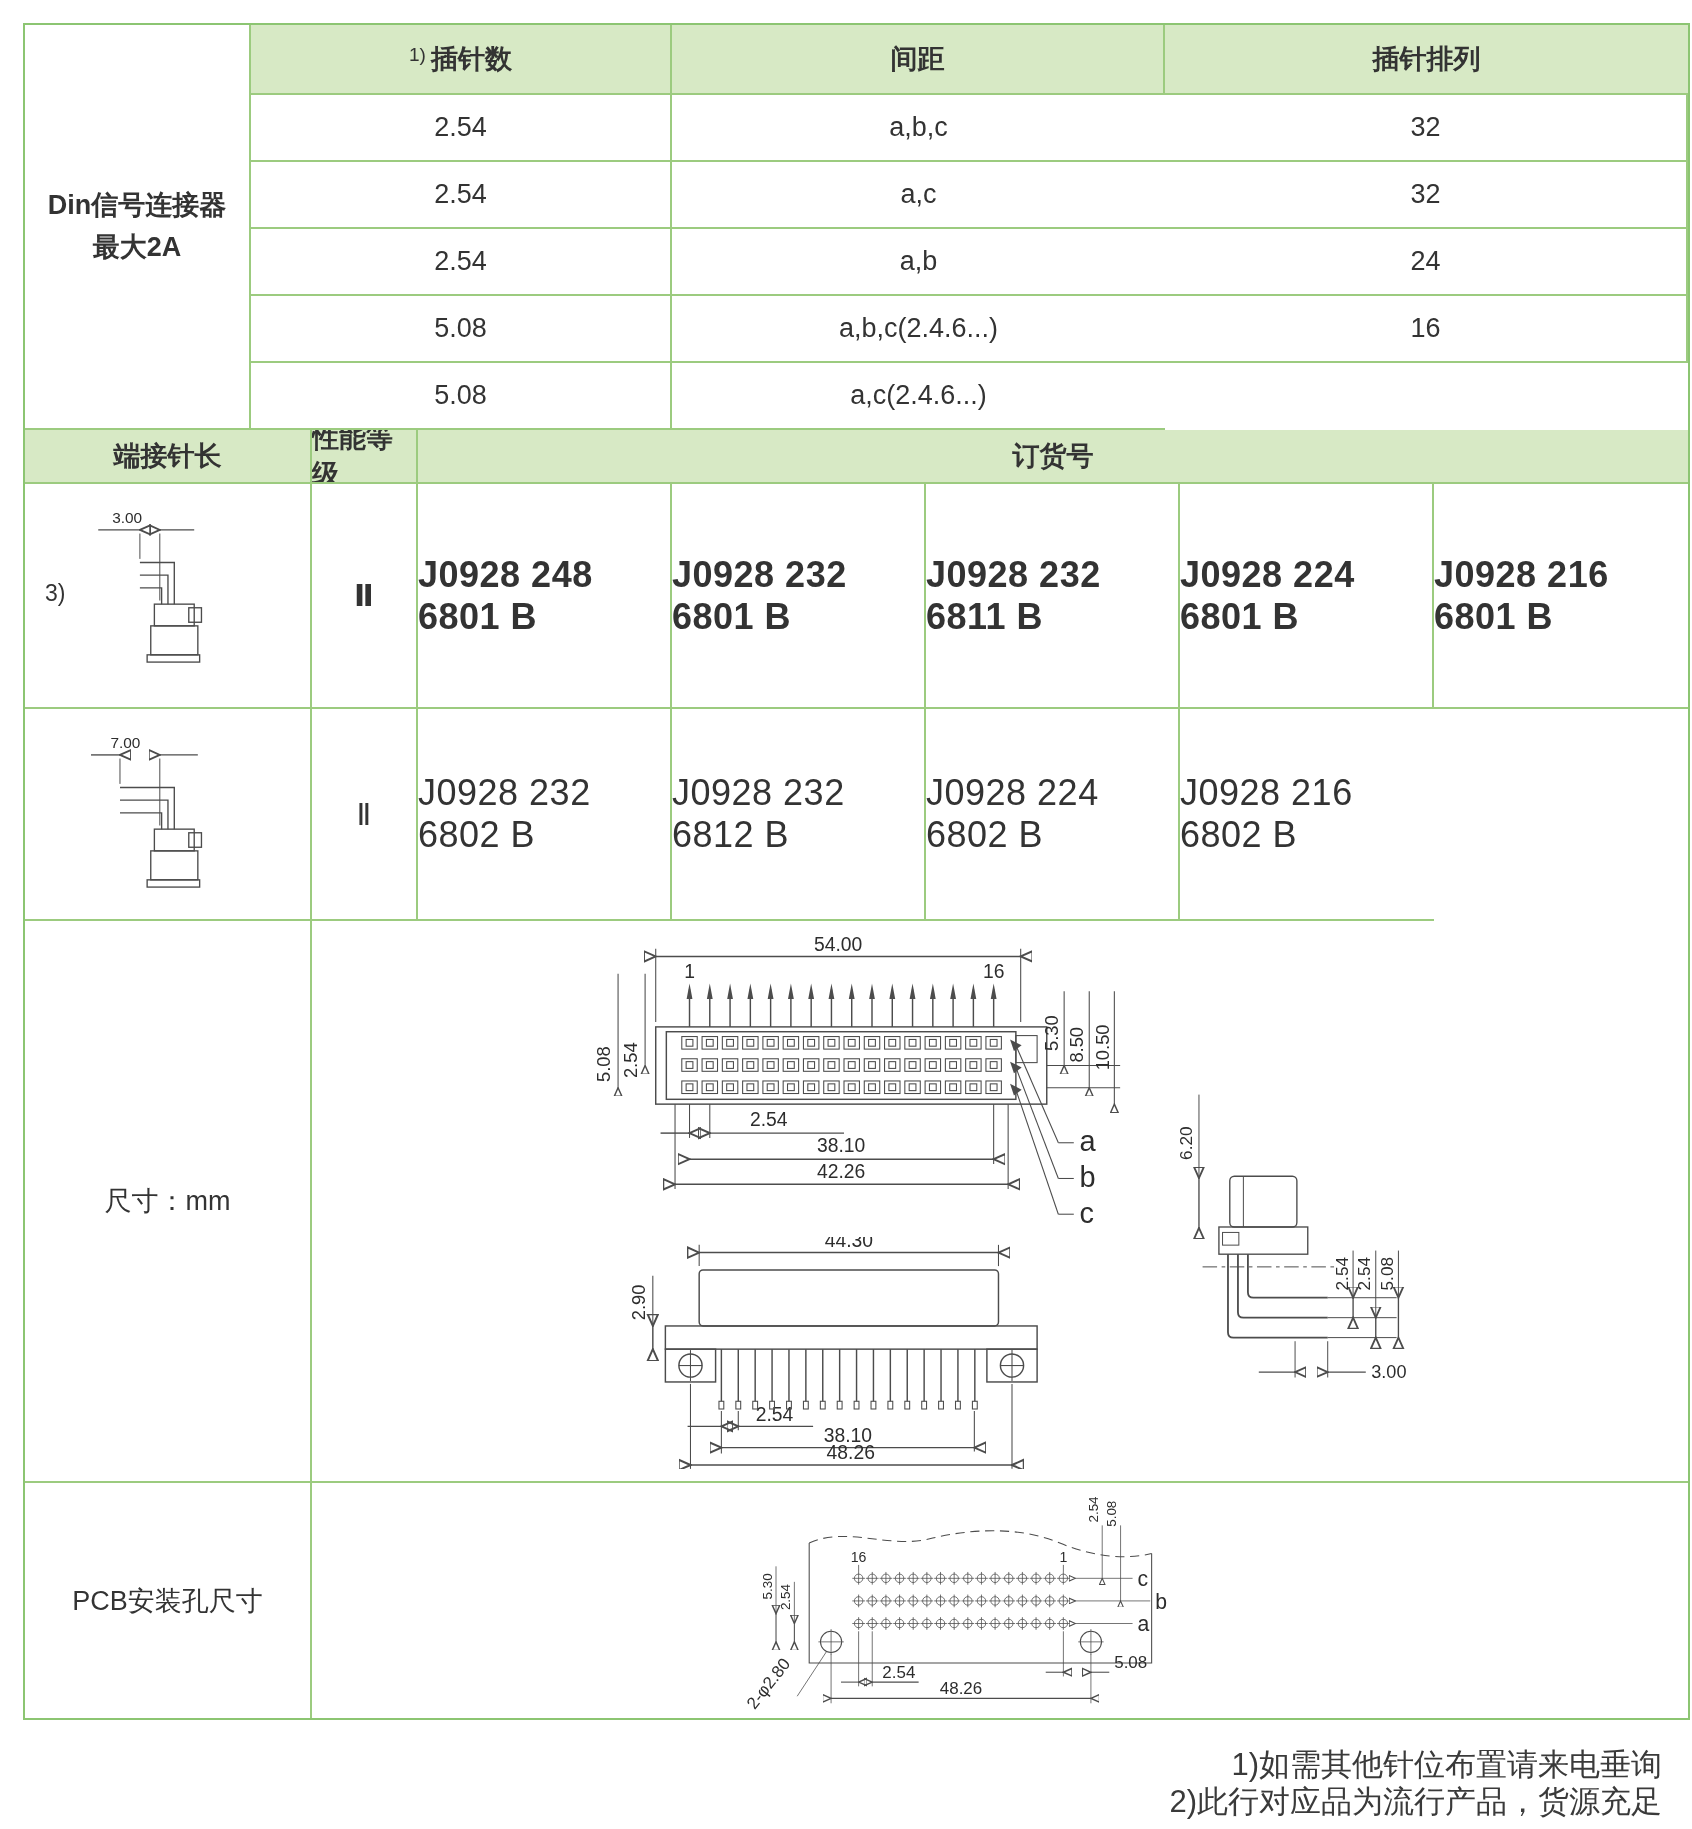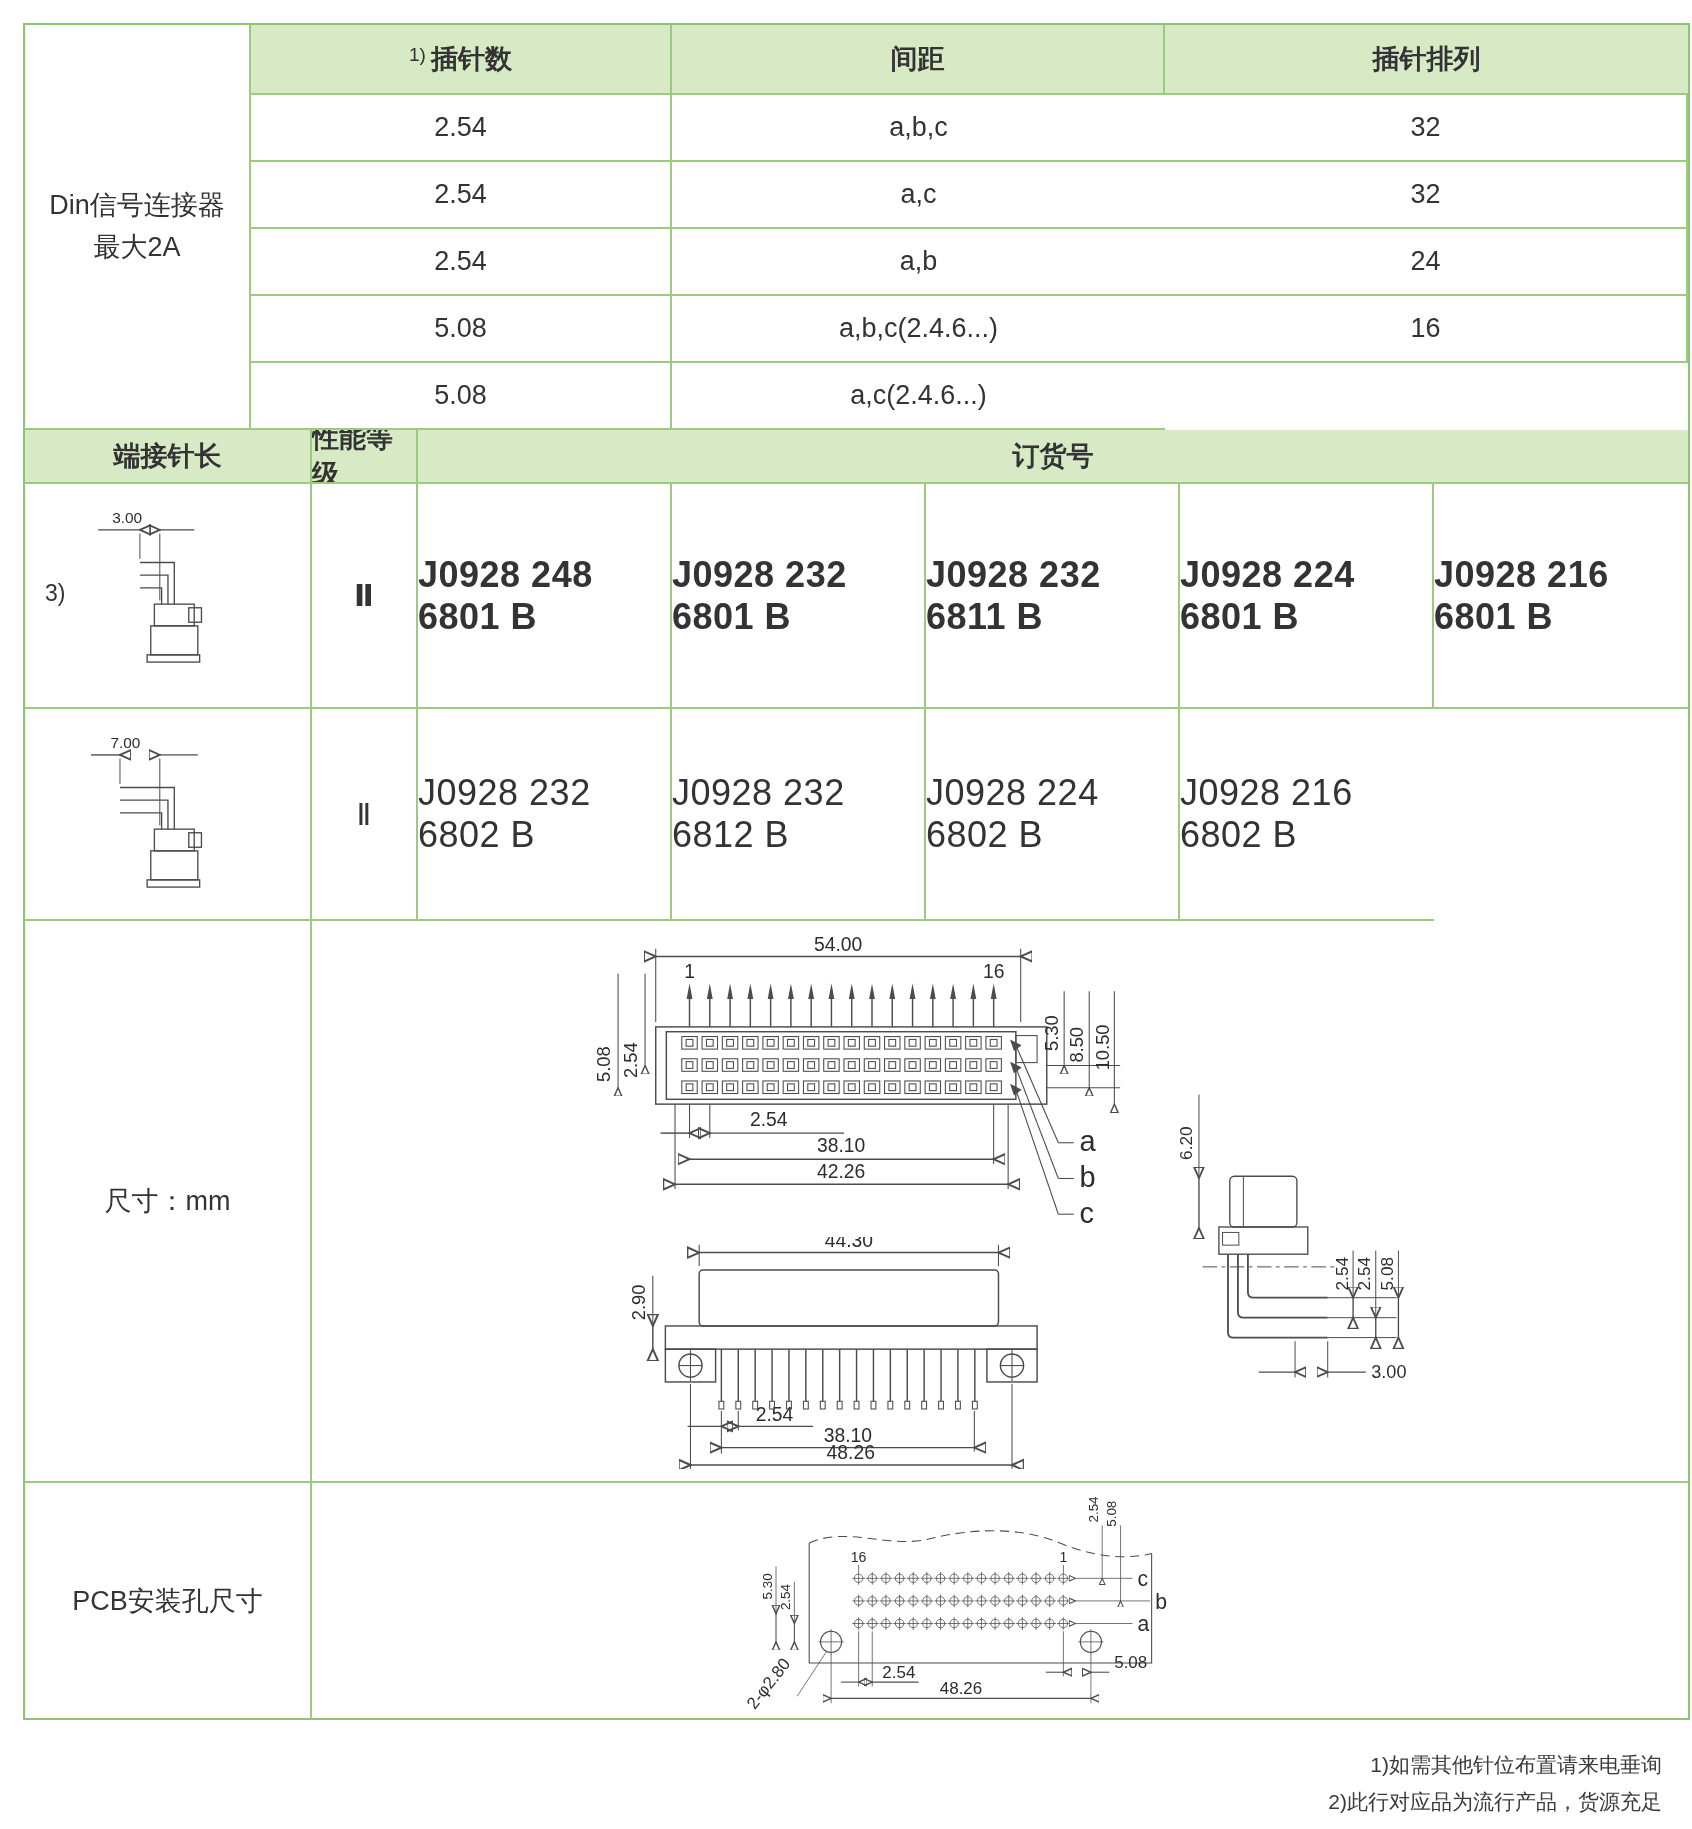--- a/index.html
+++ b/index.html
@@ -17,41 +17,41 @@
   .band-bh{grid-template-columns:287px 106px 1fr;height:54px}
   .band-br1{grid-template-columns:287px 106px repeat(5,1fr);height:225px}
   .band-br2{grid-template-columns:287px 106px repeat(5,1fr);height:212px}
   .band-c{grid-template-columns:287px 1fr;height:562px}
   .band-d{grid-template-columns:287px 1fr;height:235px}
   .cell{display:flex;align-items:center;justify-content:center;border-right:2px solid var(--grid);border-bottom:2px solid var(--grid);font-size:27px;background:#fff;overflow:hidden}
   .cell.nr{border-right:none}
   .cell.nb{border-bottom:none}
   .cell.head{background:var(--hbg);font-weight:bold}
   .pfx{font-size:19px;font-weight:normal;margin-right:5px;position:relative;top:-4px}
-  .product{grid-row:1/7;grid-column:1;flex-direction:column;font-weight:normal;line-height:1.55}
+  .product{grid-row:1/7;grid-column:1;flex-direction:column;font-weight:bold;line-height:1.55}
   .pl-cell{position:relative;justify-content:flex-start}
   .marker{position:absolute;left:20px;top:50%;transform:translateY(-60%);font-size:23px}
   .mini{position:absolute;left:55px;top:26px;width:156px;height:172px}
   .grade{font-size:30px}
   .b{font-weight:bold}
   .order{font-size:36px;letter-spacing:.5px}
   .canvas{position:relative;display:block}
   .dwg{position:absolute}
   .dwg line,.dwg path,.dwg rect,.dwg circle{stroke:#4c4c4c;fill:none;stroke-width:1.5;stroke-linecap:butt}
   .dwg .th{stroke-width:1.1}
   .dwg .tk{stroke-width:2}
   .dwg polygon{fill:#4c4c4c;stroke:none}
   .dwg text{fill:#2d2d2d;stroke:none;font-family:"Liberation Sans","DejaVu Sans",sans-serif;font-size:20px}
   .dwg .sm{font-size:19px}
   .dwg .lg{font-size:24px}
   .dwg .abc{font-size:30px}
   .dwg .mini-t{font-size:17px}
   .dash{stroke-dasharray:13 8}
   .cline{stroke-dasharray:16 5 4 5}
-  .footnotes{position:absolute;right:30px;top:1746px;text-align:right;font-size:21px;line-height:37px;color:#3a3a3a}
+  .footnotes{position:absolute;right:30px;top:1746px;text-align:right;font-size:31px;line-height:37px;color:#3a3a3a}
 </style>
 </head>
 <body>
 
 <div class="page">
   <div class="tbl">
 
     <div class="band band-a">
       <div class="cell product">
         <div>Din信号连接器</div>

